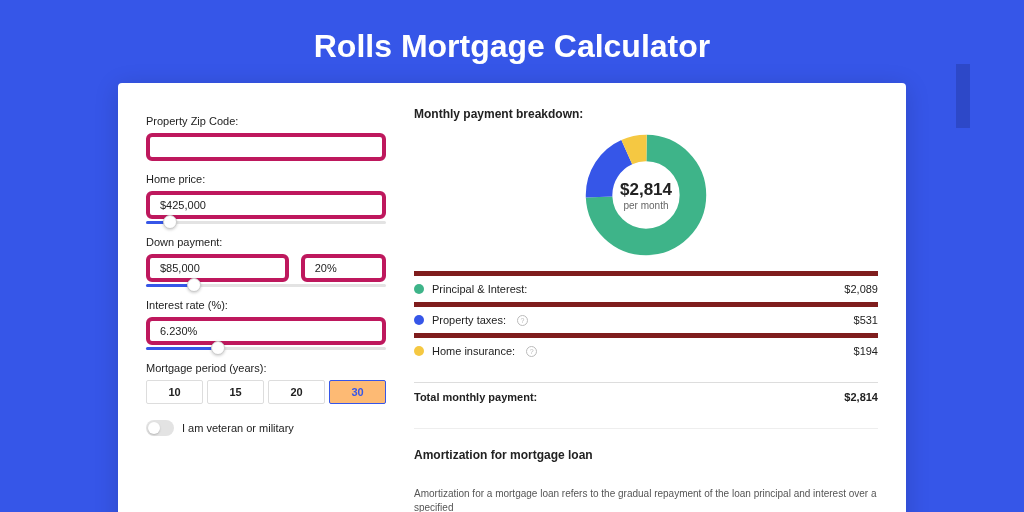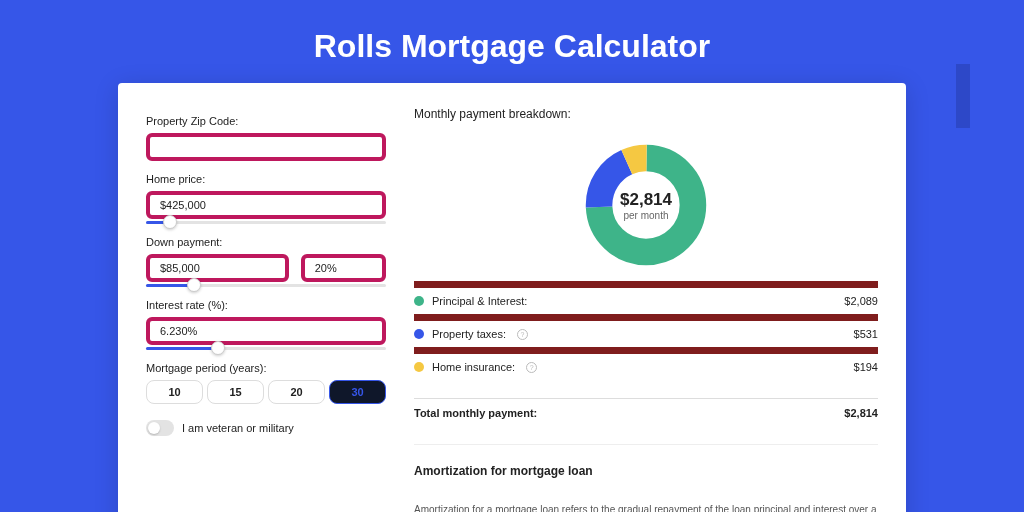--- a/index.html
+++ b/index.html
@@ -11,34 +11,34 @@
 .label{font-size:11px;color:#222;margin-bottom:6px;margin-top:12px;display:block}
 .label:first-child{margin-top:8px}
 .input{width:100%;height:28px;border:4px solid #be185d;border-radius:6px;padding:0 10px;font-size:11px;color:#222;background:#fff}
 .slider-track{height:3px;background:#e3e3e3;border-radius:2px;position:relative;margin-top:2px}
 .slider-fill{height:3px;background:#3656e8;border-radius:2px;position:absolute;left:0;top:0}
 .slider-thumb{width:14px;height:14px;background:#fff;border:1px solid #ccc;border-radius:50%;position:absolute;top:-6px;transform:translateX(-50%);box-shadow:0 1px 3px rgba(0,0,0,.2)}
 .dp-row{display:flex;gap:12px}
 .dp-row .input:first-child{flex:2}
 .dp-row .input:last-child{flex:1}
 .period-row{display:flex;gap:4px;margin-top:4px}
-.period-btn{flex:1;height:24px;border:1px solid #ddd;border-radius:8px;background:#fff;font-size:11px;font-weight:600;color:#222;cursor:pointer;display:flex;align-items:center;justify-content:center}
-.period-btn.active{background:#0f172a;border-color:#3656e8;color:#3656e8}
+.period-btn{flex:1;height:24px;border:1px solid #ddd;border-radius:2px;background:#fff;font-size:11px;font-weight:600;color:#222;cursor:pointer;display:flex;align-items:center;justify-content:center}
+.period-btn.active{background:#fdba74;border-color:#3656e8;color:#3656e8}
 .toggle-row{display:flex;align-items:center;gap:8px;margin-top:16px}
 .toggle{width:28px;height:16px;background:#e3e3e3;border-radius:8px;position:relative}
 .toggle::after{content:"";width:12px;height:12px;background:#fff;border-radius:50%;position:absolute;left:2px;top:2px;box-shadow:0 1px 2px rgba(0,0,0,.2)}
 .toggle-label{font-size:11px;color:#222}
-.section-title{font-size:12px;font-weight:400;color:#222;margin-bottom:22px}
+.section-title{font-size:12px;font-weight:700;color:#222;margin-bottom:12px}
 .donut-wrap{display:flex;justify-content:center;margin-bottom:14px}
 .donut{position:relative;width:124px;height:124px}
 .donut svg{width:124px;height:124px}
 .donut-center{position:absolute;top:50%;left:50%;transform:translate(-50%,-50%);text-align:center}
 .donut-amount{font-size:17px;font-weight:700;color:#222}
 .donut-sub{font-size:10px;color:#666}
-.breakdown-row{display:flex;align-items:center;justify-content:space-between;padding:7px 0;border-top:7px solid #7f1d1d}
+.breakdown-row{display:flex;align-items:center;justify-content:space-between;padding:7px 0;border-top:5px solid #7f1d1d}
 .breakdown-row:first-of-type{border-top:none}
 .breakdown-left{display:flex;align-items:center;gap:8px}
 .dot{width:10px;height:10px;border-radius:50%}
 .dot.green{background:#3eb489}
 .dot.blue{background:#3656e8}
 .dot.yellow{background:#f5c842}
 .breakdown-label{font-size:11px;color:#222}
 .info-icon{width:11px;height:11px;border:1px solid #bbb;border-radius:50%;display:inline-flex;align-items:center;justify-content:center;font-size:7px;color:#bbb;margin-left:3px}
 .breakdown-val{font-size:11px;color:#222}
 .total-row{border-top:1px solid #ddd;padding-top:8px;margin-top:18px}

